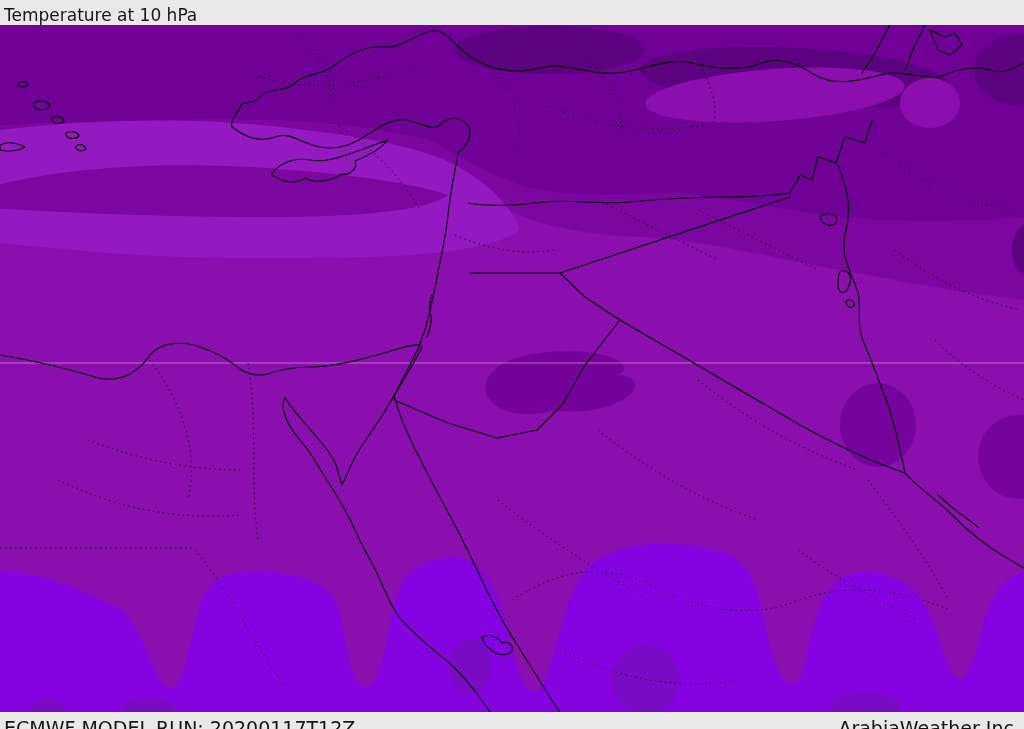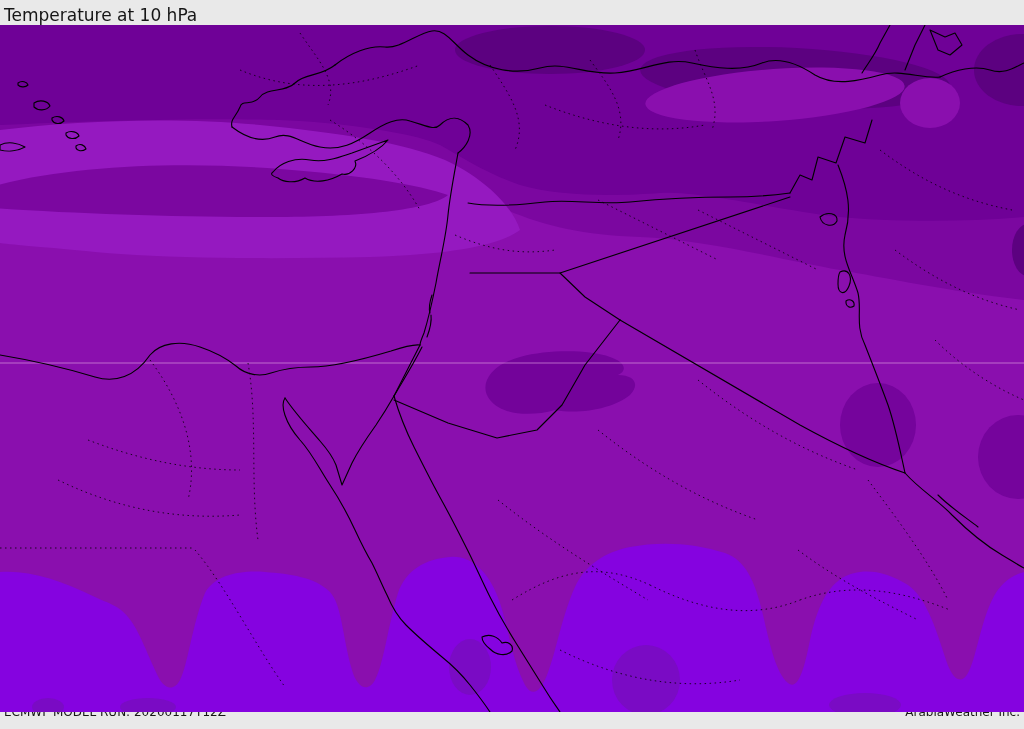--- a/index.html
+++ b/index.html
@@ -2,21 +2,21 @@
 <html style="--header-bg: #e9e9e9; --header-text: #161616; --band-darkest: #5c0180; --band-dark: #6f0197; --band-middark: #7b07a0; --band-main: #8a0fae; --band-light: #9519c0; --band-violet: #8503e0; --band-violet-dull: #7a0bc4; --graticule: #dd9ce0; --border-line: #000000;"><head>
 <meta charset="utf-8">
 <style>
   html,body{margin:0;padding:0;background:#fff;}
   .frame{width:1024px;height:729px;overflow:hidden;position:relative;
          font-family:"DejaVu Sans","Liberation Sans",sans-serif;}
   .bar{background:var(--header-bg);color:var(--header-text);
        display:flex;justify-content:space-between;align-items:flex-end;
        box-sizing:border-box;gap:48px;}
   .bar.top{height:25px;font-size:17px;line-height:19px;padding:0 4px 0 4px;}
-  .bar.bottom{height:17px;font-size:12px;line-height:17px;padding:8px 4px;align-items:flex-end;}
+  .bar.bottom{height:17px;font-size:19px;line-height:17px;padding:8px 4px;align-items:flex-start;}
   .maparea{height:687px;position:relative;background:var(--band-main);}
   .maparea svg{display:block;}
   .coast{fill:none;stroke:var(--border-line);stroke-width:1.1;stroke-linejoin:round;stroke-linecap:round;}
   .admin{fill:none;stroke:var(--border-line);stroke-width:1;stroke-dasharray:1.5 3.5;opacity:.8;}
 </style>
 </head>
 <body>
 
 <div class="frame">
 

